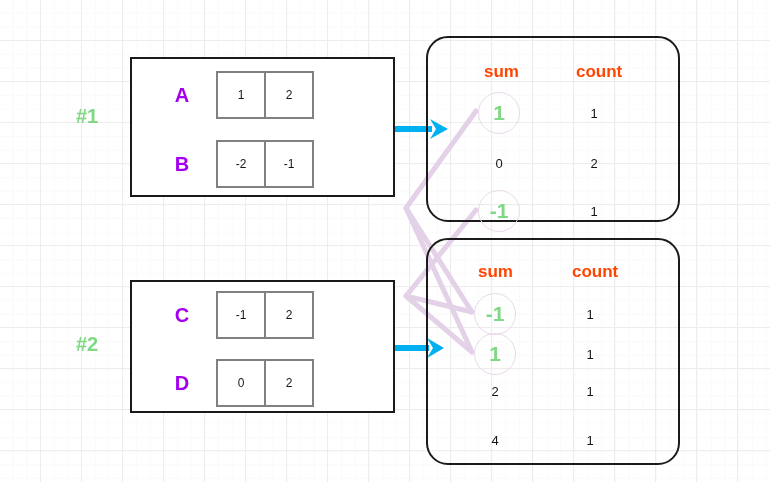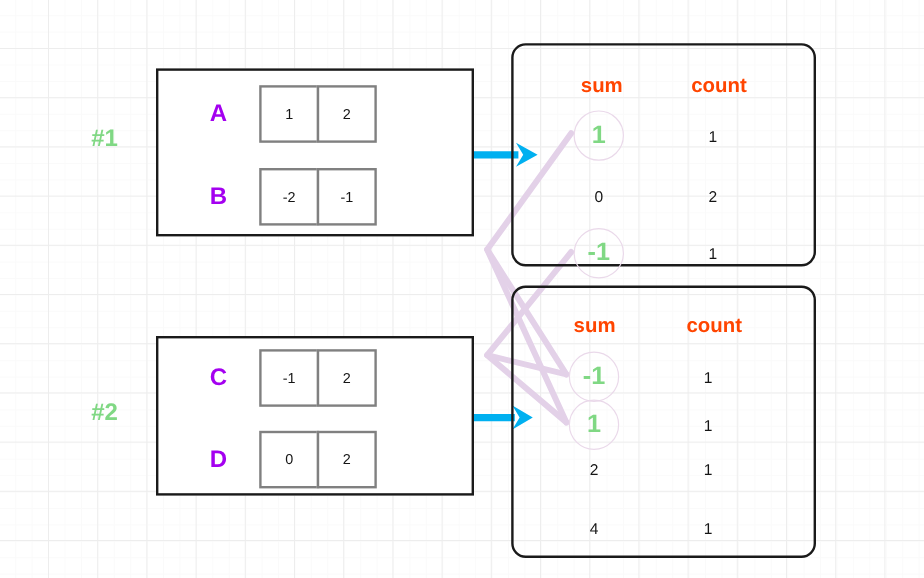--- a/index.html
+++ b/index.html
@@ -88,21 +88,21 @@
     font-size: 12px;
     color: #151515;
     background: #ffffff;
   }
   .cell + .cell { margin-left: -2px; }
 
   
   .result-box {
     position: absolute;
     border: 2px solid #1a1a1a;
-    border-radius: 12px;
+    border-radius: 22px;
     background: transparent;
     box-sizing: border-box;
   }
   #result-box-1 { left: 426px; top: 36px;  width: 254px; height: 186px; }
   #result-box-2 { left: 426px; top: 238px; width: 254px; height: 227px; }
 
   .col-header {
     position: absolute;
     color: #ff4500;
     font-size: 17px;

